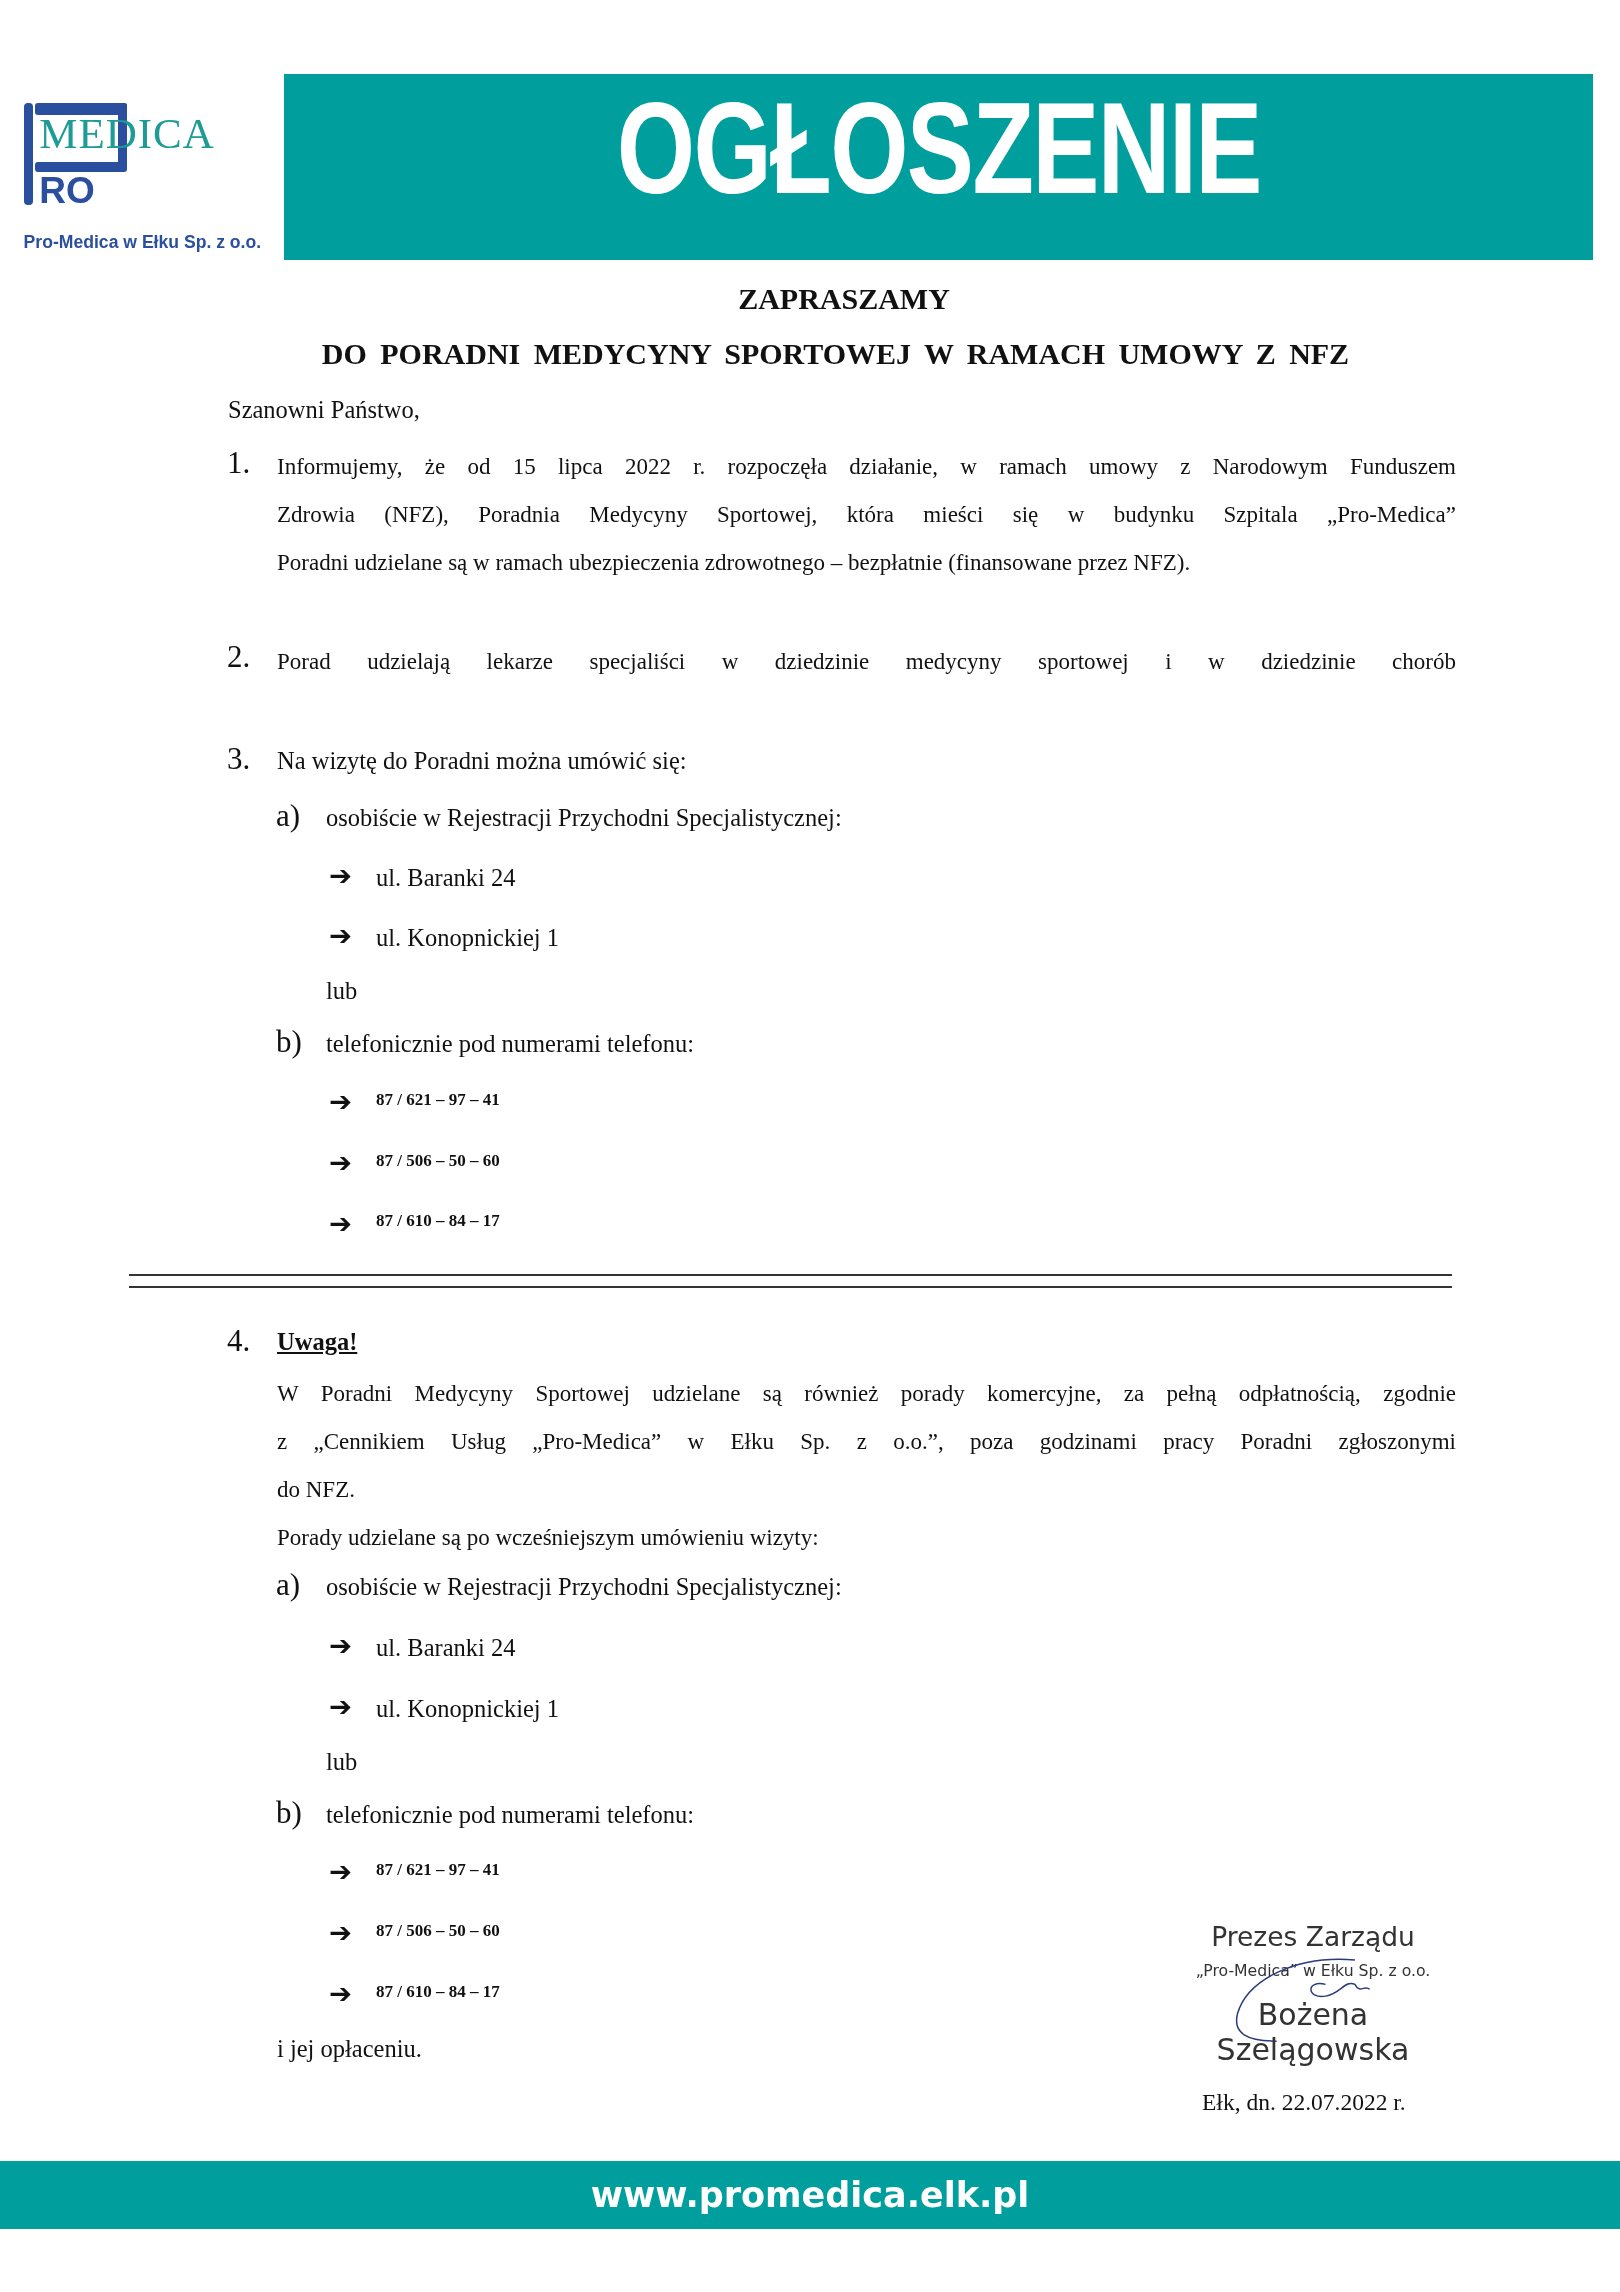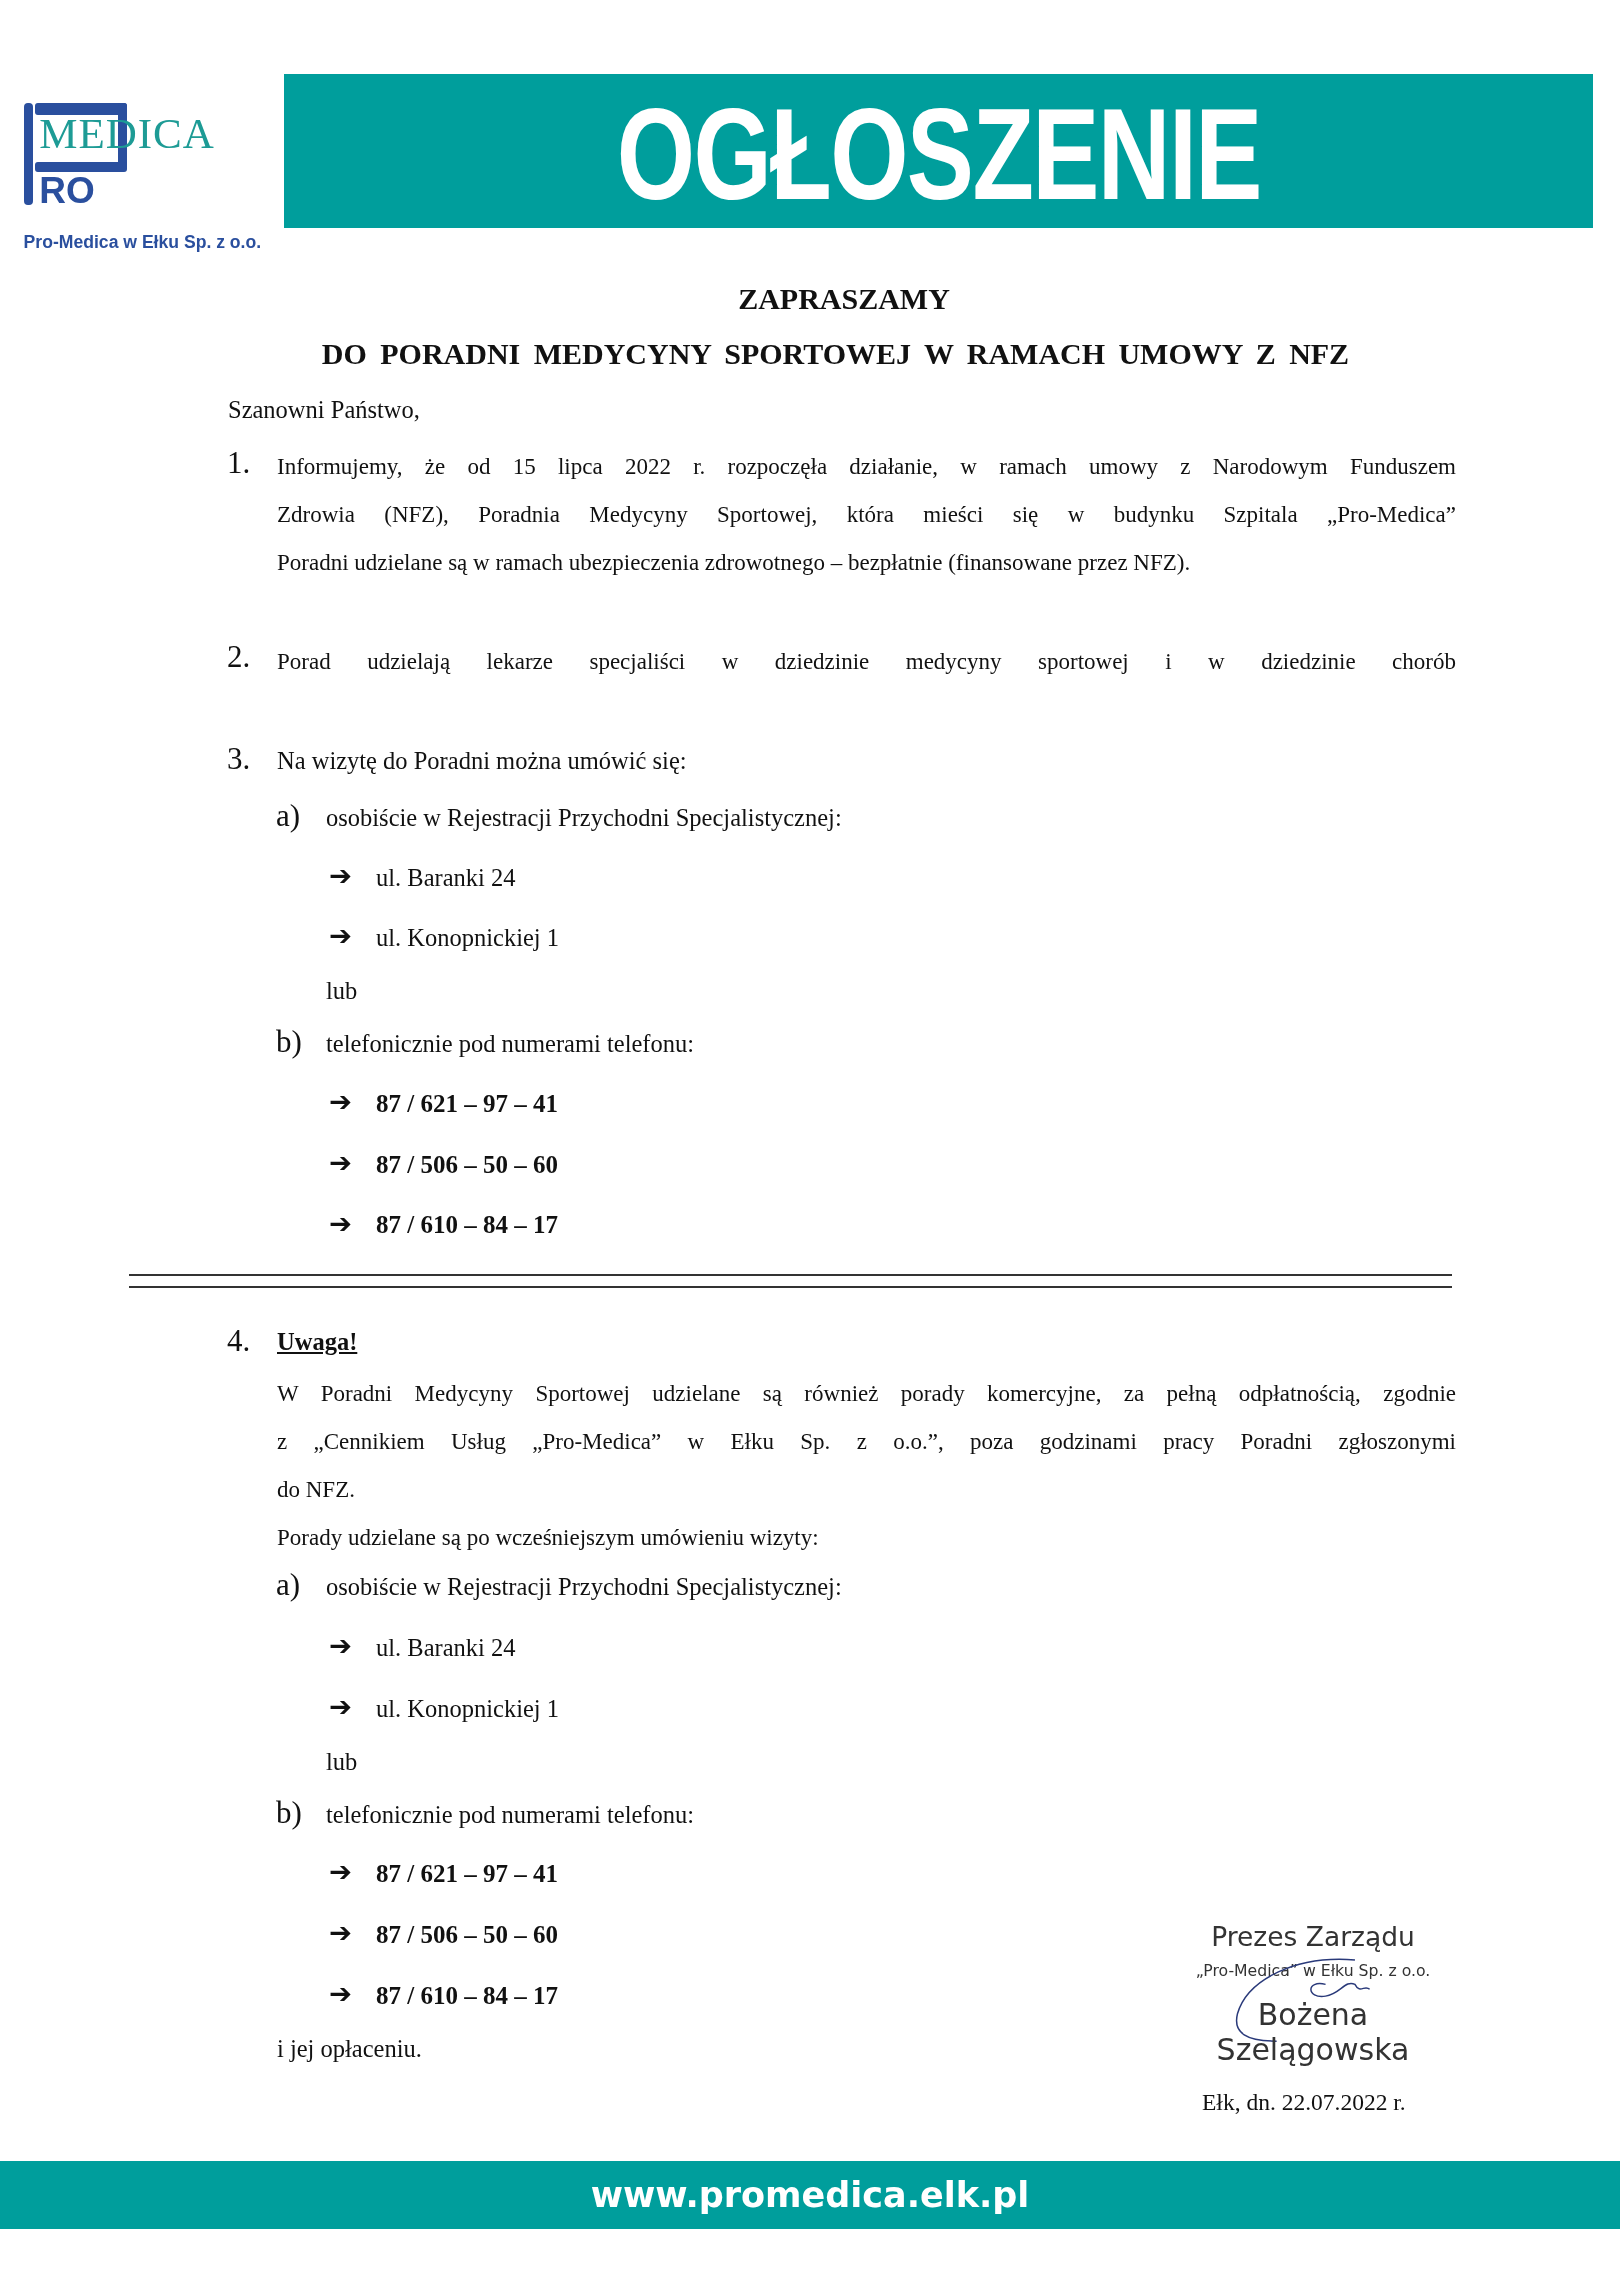--- a/index.html
+++ b/index.html
@@ -9,32 +9,32 @@
   
   .logo { position:absolute; left:21.6px; top:101px; width:245px; height:157px; }
   .logo .frame-left { position:absolute; left:2.9px; top:2px; width:8.8px; height:102px; background:#2a4f9e; border-radius:3.9px; }
   .logo .frame-top { position:absolute; left:13.7px; top:2px; width:92px; height:11.8px; background:#2a4f9e; border-radius:2.9px; }
   .logo .frame-right { position:absolute; left:96px; top:2px; width:9.8px; height:67px; background:#2a4f9e; border-radius:2.9px; }
   .logo .frame-mid { position:absolute; left:13.7px; top:61px; width:92px; height:9.8px; background:#2a4f9e; border-radius:2.9px; }
   .logo .medica { position:absolute; left:17.6px; top:7.8px; font-family:"Liberation Serif", serif; font-size:43px; color:#1d9b95; letter-spacing:1px; }
   .logo .ro { position:absolute; left:17.6px; top:69px; font-family:"Liberation Sans", sans-serif; font-weight:bold; font-size:37px; color:#2a4f9e; }
   .logo .sub { position:absolute; left:2px; top:123px; font-family:"Liberation Sans", sans-serif; font-weight:bold; font-size:17.6px; color:#2a4f9e;margin-top:8px; }
   
-  .banner { position:absolute; left:284px; top:74px; width:1309px; height:154px; background:#009e9c;
-            display:flex; align-items:flex-end; justify-content:center; }
+  .banner { position:absolute; left:284px; top:74px; width:1309px; height:186px; background:#009e9c;
+            display:flex; align-items:flex-start; justify-content:center; }
   .banner span { color:#fff; font-family:"Liberation Sans", sans-serif; font-weight:bold; font-size:129px;
                  transform:scaleX(0.78); letter-spacing:-2px; }
   .center-title { position:absolute; left:0; width:1620px; text-align:center; font-weight:bold; }
   .t1 { top:282px; font-size:30px; transform:translateX(34px); }
   .t2 { top:337px; font-size:30px; word-spacing:5.9px; transform:translateX(25.5px); }
   .txt { font-size:24.5px; }
   .num { font-size:31px; }
   .para { position:absolute; left:277px; width:1179px; font-size:23px; line-height:48px; text-align:justify; }
   .arrow { font-family:"DejaVu Sans", sans-serif; font-weight:bold; font-size:27.4px; }
-  .phone { font-weight:bold; font-size:25px; }
+  .phone { font-weight:bold; font-size:17px; }
   .sep { position:absolute; left:129px; top:1274px; width:1323px; height:13.7px;
          border-top:2.9px double #333; border-bottom:2.9px double #333; box-sizing:border-box;
          background:repeating-linear-gradient(90deg, transparent 0 13.7px, #fff 13.7px 16.7px); }
   .uwaga { font-weight:bold; text-decoration:underline; font-size:24.5px; }
   .sig { position:absolute; font-family:"DejaVu Sans", sans-serif; color:#333; text-align:center; }
   .footer { position:absolute; left:0; top:2161px; width:1620px; height:68px; background:#009e9c;
             display:flex; align-items:center; justify-content:center; }
   .footer span { color:#fff; font-family:"DejaVu Sans", sans-serif; font-weight:bold; font-size:35px; }
 </style>
 </head>

